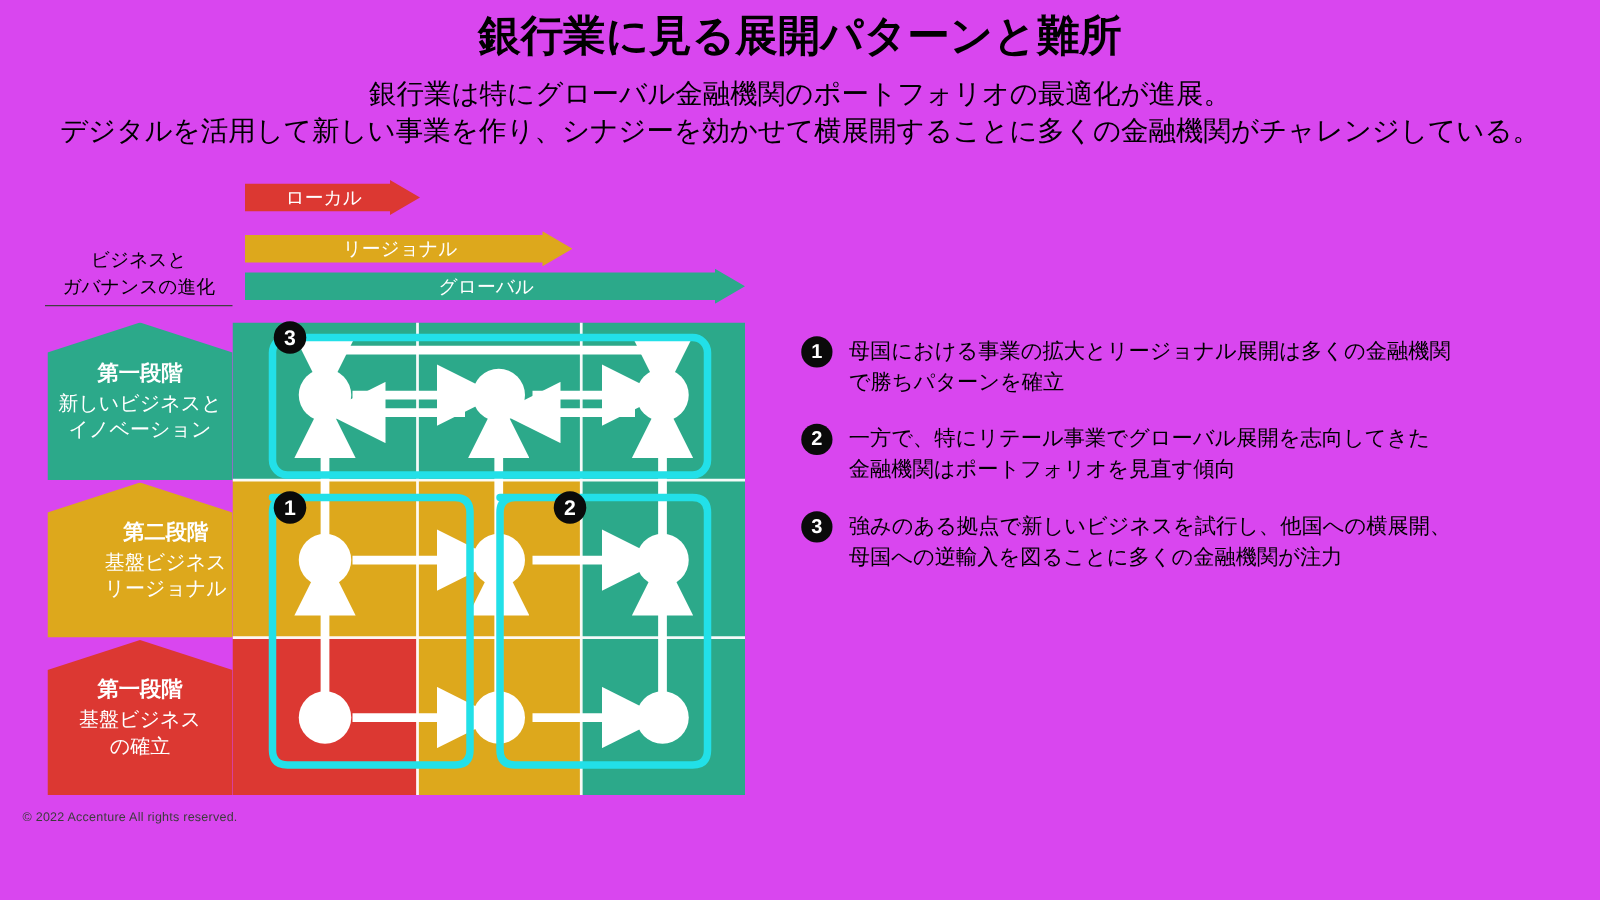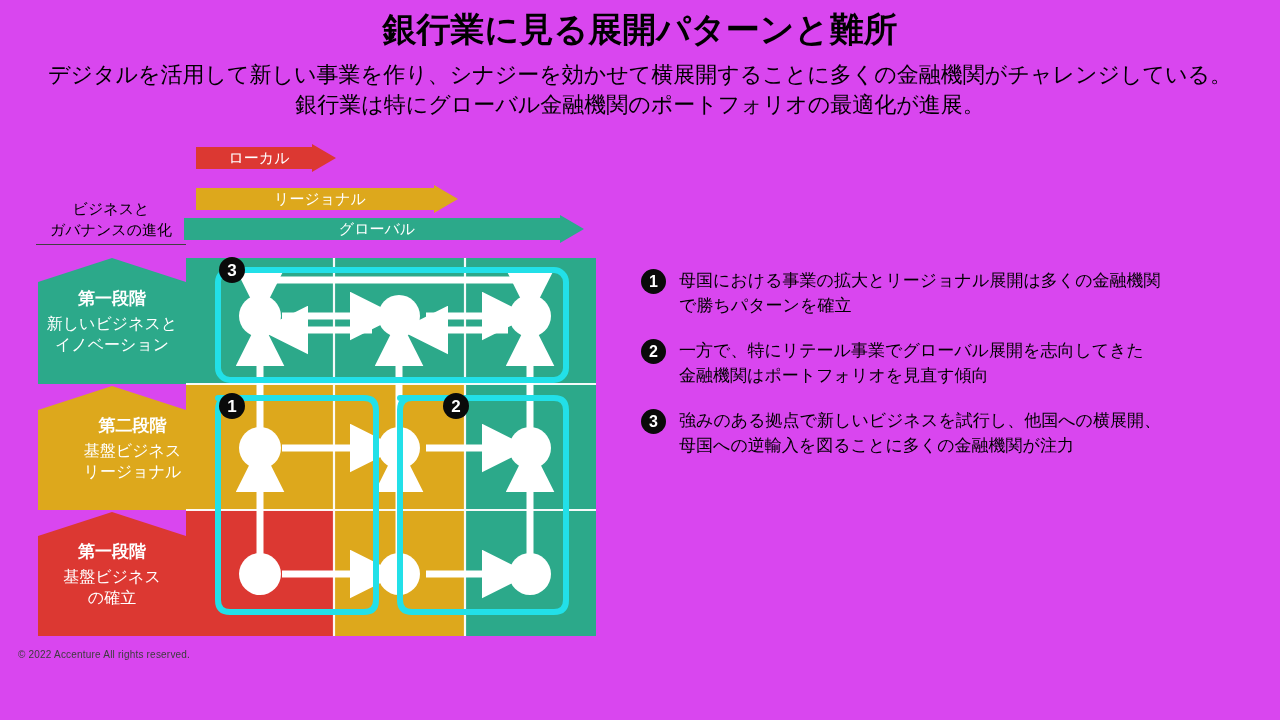--- a/index.html
+++ b/index.html
@@ -70,21 +70,21 @@
     justify-content: center;
     color: #ffffff;
     font-size: 15px;
     font-weight: normal;
     box-sizing: border-box;
   }
   .scope-arrow .lbl { position: relative; z-index: 2; padding-right: 14px; }
   .scope-arrow svg { position: absolute; left: 0; top: 0; width: 100%; height: 100%; z-index: 1; }
   #scope-local    { left: 196px; top: 144px; width: 140px; }
   #scope-regional { left: 196px; top: 185px; width: 262px; }
-  #scope-global   { left: 184px; top: 215px; width: 400px; align-items: center; }
+  #scope-global   { left: 196px; top: 215px; width: 400px; align-items: center; }
 
   
   .stage-chevron {
     position: absolute;
     left: 38px;
     width: 148px;
     display: flex;
     flex-direction: column;
     align-items: center;
     justify-content: center;
@@ -185,22 +185,22 @@
   }
 </style>
 </head>
 <body>
 
 <div id="slide">
 
   <div class="slide-title">銀行業に見る展開パターンと難所</div>
 
   <div class="subtitle-block">
+    <div class="subtitle-line">銀行業は特にグローバル金融機関のポートフォリオの最適化が進展。</div>
     <div class="subtitle-line">デジタルを活用して新しい事業を作り、シナジーを効かせて横展開することに多くの金融機関がチャレンジしている。</div>
-    <div class="subtitle-line">銀行業は特にグローバル金融機関のポートフォリオの最適化が進展。</div>
   </div>
 
   <div class="axis-label">
     <div>ビジネスと</div>
     <div>ガバナンスの進化</div>
   </div>
 
   <div class="scope-arrow" id="scope-local">
     <svg viewBox="0 0 140 28" preserveAspectRatio="none">
       <polygon points="0,3 116,3 116,0 140,14 116,28 116,25 0,25" fill="#DC3832"></polygon>

